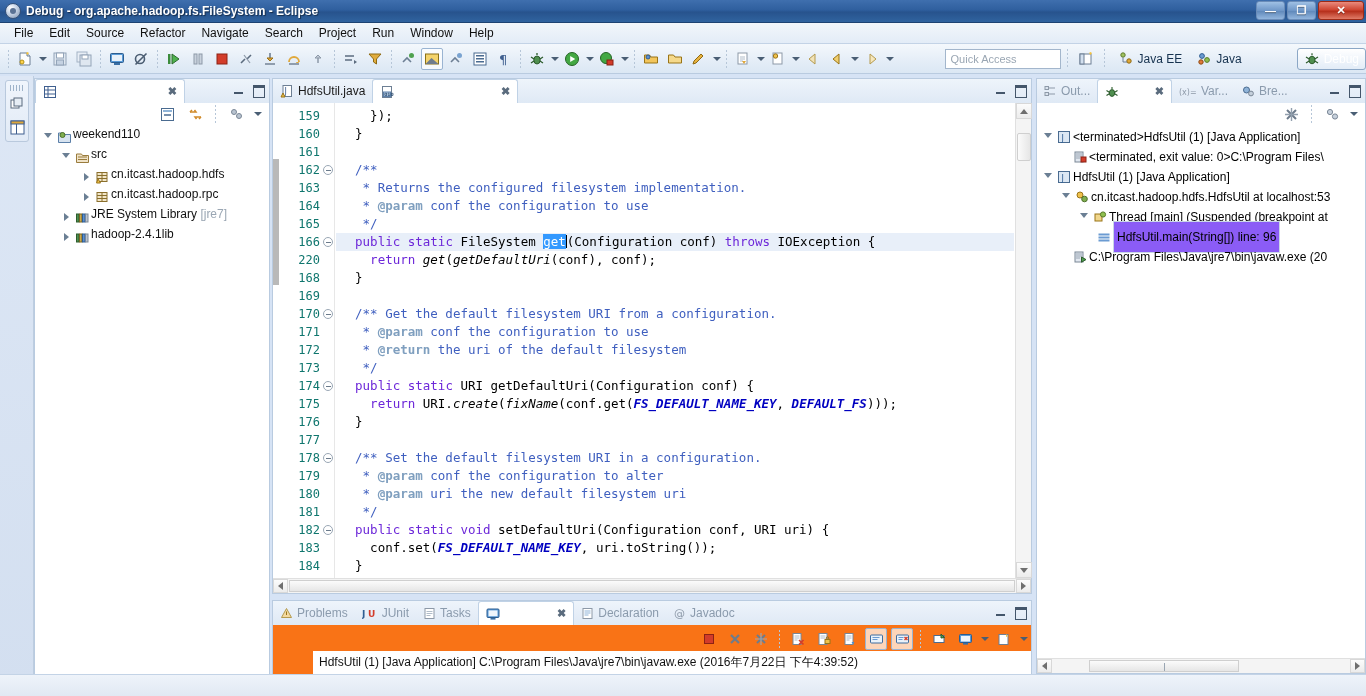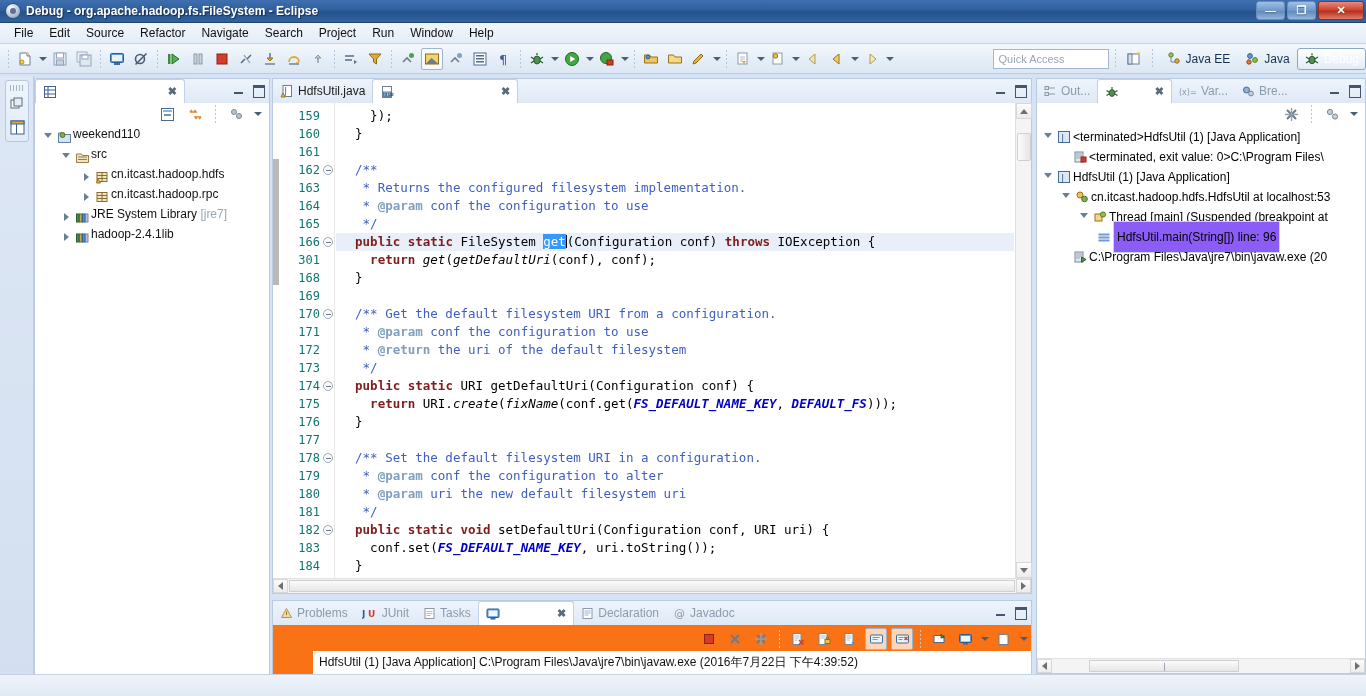--- a/index.html
+++ b/index.html
@@ -91,21 +91,21 @@
     background: #fff; border: 1px solid #a3b6cc;
     font-size: 11px; color: #9aa6b3; padding: 2px 5px; line-height: 15px;
   }
   .persp-sep { width: 1px; height: 20px; margin: 0 6px;
     background: repeating-linear-gradient(180deg,#b6c6d8 0 2px, transparent 2px 4px); }
   .persp {
     height: 22px; display: flex; align-items: center; gap: 4px;
     padding: 0 6px; border: 1px solid transparent; border-radius: 3px;
     font-size: 12px; color: #16324f; white-space: nowrap;
   }
-  .persp.sel { border-color: #8ba7c6; background: linear-gradient(180deg,#ffffff 0%,#e2ecf7 100%); }
+  .persp.sel { border-color: #8ba7c6; background: linear-gradient(180deg,#ffffff 0%,#e2ecf7 100%); margin-left: 48px; }
 
   
   .panel { position: absolute; background: #fff; }
   .panel-head {
     height: 24px; display: flex; align-items: center;
     background: linear-gradient(180deg,#eef4fb 0%, #dfe9f5 100%);
     position: relative;
   }
   .ptab {
     height: 24px; display: flex; align-items: center; gap: 4px;
@@ -178,21 +178,21 @@
   .gl .fold::after {
     content:""; position:absolute; left:2px; top:4px; width:5px; height:1px; background:#6a7a8b;
   }
   .code {
     position: absolute; left: 63px; top: 0; right: 17px; bottom: 15px;
     font-family: "DejaVu Sans Mono", monospace; font-size: 12.5px;
     padding-top: 4px; overflow: hidden; white-space: pre;
   }
   .cl { height: 18px; line-height: 18px; padding-left: 4px; }
   .cl.hl { background: #e8eff9; }
-  .kw { color: #7f1d1d; font-weight: bold; }
+  .kw { color: #6d28d9; font-weight: normal; }
   .jd { color: #3f5fbf; }
   .jdt { color: #7f9fbf; font-weight: bold; }
   .fld { color: #0000c0; font-weight: bold; font-style: italic; }
   .mth { font-style: italic; }
   .sel { background: #3399ff; color: #fff; }
   .caret { display: inline-block; width: 1px; height: 13px; background: #000; vertical-align: -2px; }
 
   .vscroll {
     position: absolute; right: 0; top: 0; width: 16px; bottom: 15px;
     background: #f4f4f4; border-left: 1px solid #e0e0e0;
@@ -725,21 +725,21 @@
       </div>
       <div class="gutter" id="gutter">
           <div class="gl">159</div>
           <div class="gl">160</div>
           <div class="gl">161</div>
           <div class="gl">162<span class="fold"></span></div>
           <div class="gl">163</div>
           <div class="gl">164</div>
           <div class="gl">165</div>
           <div class="gl">166<span class="fold"></span></div>
-          <div class="gl">301</div>
+          <div class="gl">220</div>
           <div class="gl">168</div>
           <div class="gl">169</div>
           <div class="gl">170<span class="fold"></span></div>
           <div class="gl">171</div>
           <div class="gl">172</div>
           <div class="gl">173</div>
           <div class="gl">174<span class="fold"></span></div>
           <div class="gl">175</div>
           <div class="gl">176</div>
           <div class="gl">177</div>

